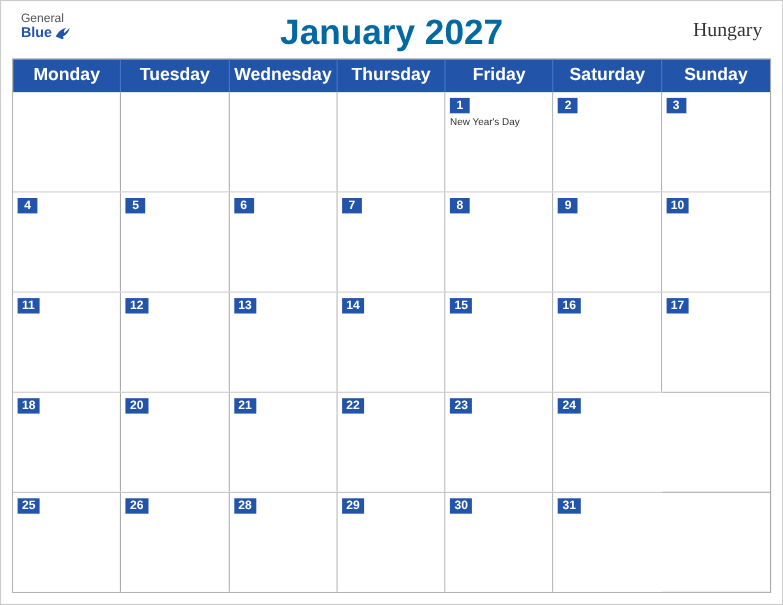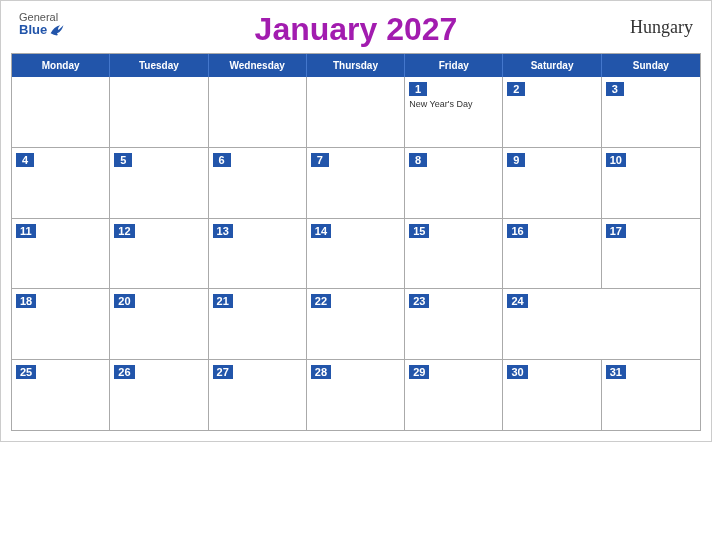--- a/index.html
+++ b/index.html
@@ -5,21 +5,21 @@
     * { box-sizing: border-box; margin: 0; padding: 0; }
     body {
       font-family: Arial, sans-serif;
       background: #fff;
       width: 712px;
       height: 550px;
       overflow: hidden;
     }
     .calendar-wrapper {
       width: 712px;
-      height: 442px;
+      height: 550px;
       background: #fff;
       border: 1px solid #ccc;
       display: flex;
       flex-direction: column;
     }
     .calendar-header {
       display: flex;
       align-items: center;
       justify-content: center;
       padding: 10px 20px 5px;
@@ -46,21 +46,21 @@
       display: flex;
       align-items: flex-end;
     }
     .logo-bird {
       width: 16px;
       height: 14px;
       margin-left: 2px;
     }
     .calendar-title {
       font-size: 32px;
-      color: #a21caf;
+      color: #0369a1;
       font-weight: bold;
       text-align: center;
     }
     .country-label {
       position: absolute;
       right: 18px;
       top: 16px;
       font-size: 18px;
       color: #333;
       font-family: Liberation Serif, serif;
@@ -74,21 +74,21 @@
       border: 1px solid #aaa;
     }
     .day-headers {
       display: grid;
       grid-template-columns: repeat(7, 1fr);
       background-color: #2255aa;
     }
     .day-header {
       color: #fff;
       text-align: center;
-      font-size: 10px;
+      font-size: 16px;
       font-weight: bold;
       padding: 6px 0;
       border-right: 1px solid #4477cc;
     }
     .day-header:last-child {
       border-right: none;
     }
     .weeks-container {
       display: flex;
       flex-direction: column;
@@ -193,21 +193,20 @@
           <div class="day-cell"><span class="day-number">18</span></div>
           <div class="day-cell"><span class="day-number">20</span></div>
           <div class="day-cell"><span class="day-number">21</span></div>
           <div class="day-cell"><span class="day-number">22</span></div>
           <div class="day-cell"><span class="day-number">23</span></div>
           <div class="day-cell"><span class="day-number">24</span></div>
         </div>
         <div class="week-row">
           <div class="day-cell"><span class="day-number">25</span></div>
           <div class="day-cell"><span class="day-number">26</span></div>
-          <div class="day-cell"><span class="day-number">27</span></div>
           <div class="day-cell"><span class="day-number">28</span></div>
           <div class="day-cell"><span class="day-number">29</span></div>
           <div class="day-cell"><span class="day-number">30</span></div>
           <div class="day-cell"><span class="day-number">31</span></div>
         </div>
       </div>
   </div>
 </div>
 
 </body></html>

